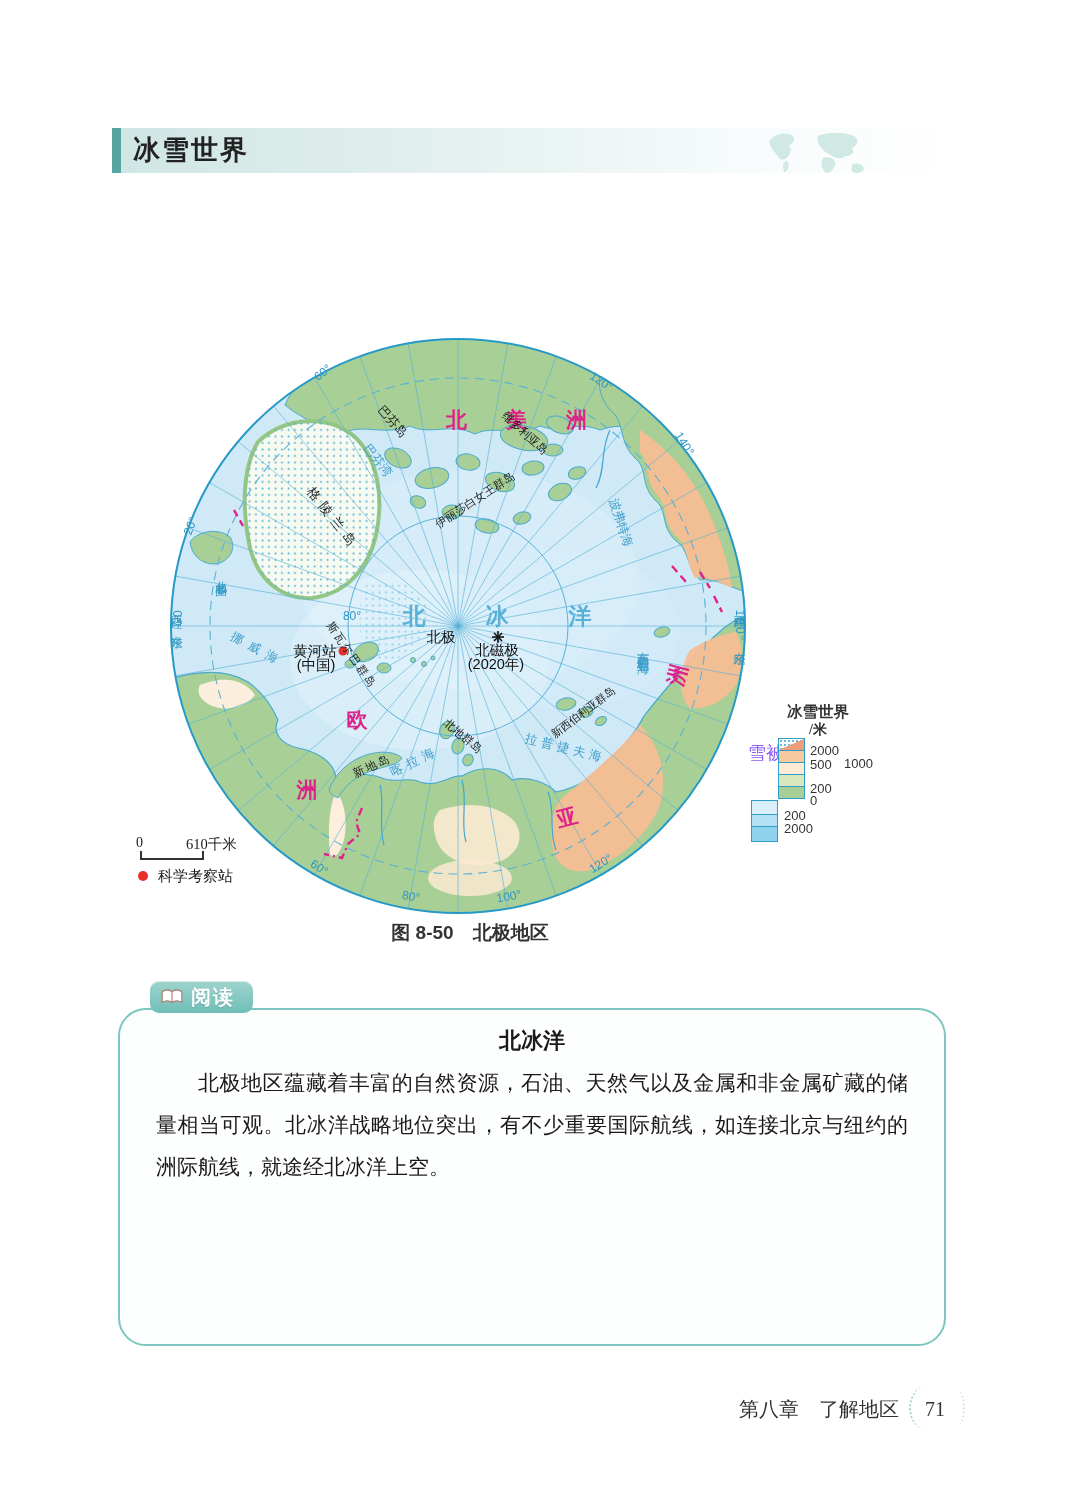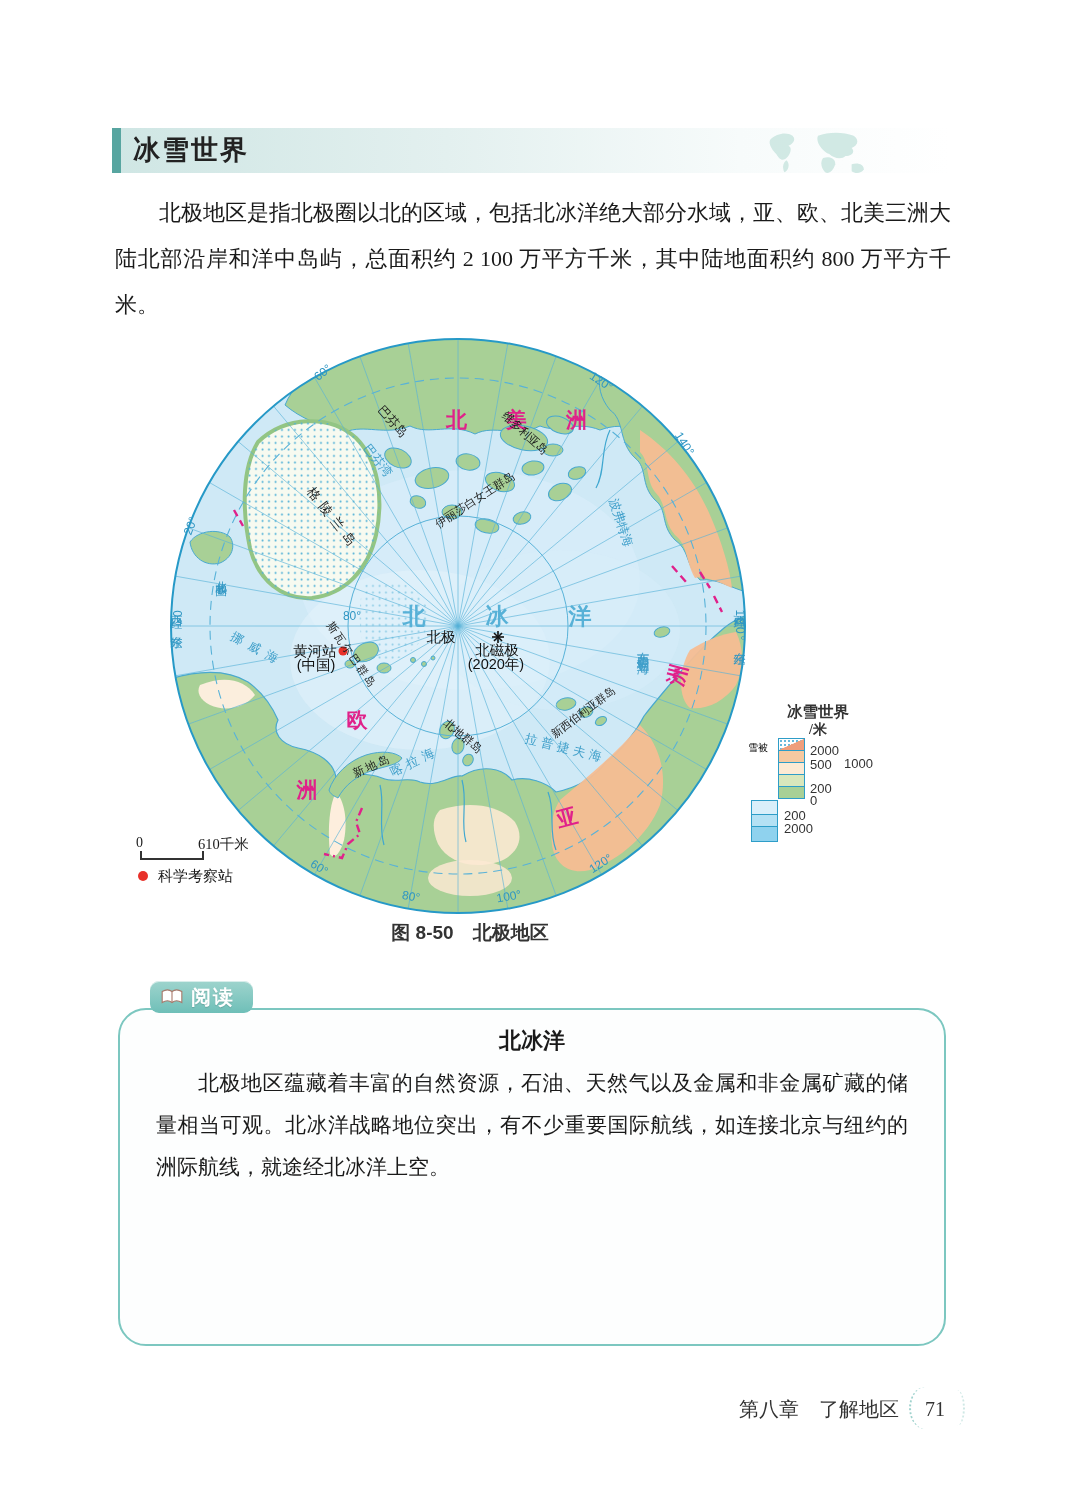--- a/index.html
+++ b/index.html
@@ -27,32 +27,32 @@
   .continent{color:#e0218a;font-weight:bold;font-size:21px;}
   .ocean-name{color:#57b1d7;font-weight:bold;font-size:23px;}
   .sea{color:#3f9fca;font-size:12.5px;}
   .place{color:#1c1c1c;font-size:12.5px;}
   .geo{color:#2f96c3;font-size:12px;}
   .poi{color:#111;font-size:14.5px;}
   .vert{writing-mode:vertical-rl;text-orientation:mixed;letter-spacing:2px;}
 
   
   .scale-zero{position:absolute;left:136px;top:505px;font-size:14px;font-family:"Liberation Serif",serif;}
-  .scale-dist{position:absolute;left:186px;top:505px;font-size:14.5px;font-family:"Liberation Serif",serif;margin-left:12px;}
+  .scale-dist{position:absolute;left:186px;top:505px;font-size:14.5px;font-family:"Liberation Serif",serif;}
   .scale-bar{position:absolute;left:140px;top:521px;width:60px;height:7px;
     border-left:2px solid #333;border-right:2px solid #333;border-bottom:2px solid #333;}
   .station-dot{position:absolute;left:138px;top:541px;width:10px;height:10px;border-radius:50%;background:#e8312a;}
   .station-label{position:absolute;left:158px;top:537px;font-size:15px;font-family:"Liberation Serif",serif;}
 
   
   .el-title{position:absolute;left:748px;top:372px;width:140px;text-align:center;
     font-size:15.5px;font-weight:bold;font-family:"Liberation Serif",serif;color:#333;}
   .el-title2{position:absolute;left:748px;top:391px;width:140px;text-align:center;
     font-size:14px;font-weight:bold;font-family:"Liberation Serif",serif;color:#333;}
-  .el-snow{position:absolute;left:748px;top:411px;font-size:10px;color:#000000;font-family:"Liberation Sans",sans-serif;}
+  .el-snow{position:absolute;left:748px;top:411px;font-size:18px;color:#8b5cf6;font-family:"Liberation Sans",sans-serif;}
   .cell{position:absolute;width:27px;height:13px;border:1px solid #2e9dc8;box-sizing:border-box;}
   .cell.snowcap::before{content:'';position:absolute;inset:0;
     background-image:radial-gradient(#67b9dc 0.8px,rgba(0,0,0,0) 0.9px),
                      linear-gradient(to bottom right,#ffffff 49.5%,rgba(0,0,0,0) 50%);
     background-size:4px 4px,100% 100%;
     clip-path:polygon(0 0,100% 0,0 100%);}
   .ell{position:absolute;font-size:13px;color:#333;font-family:"Liberation Sans",sans-serif;}
 
   .map-caption{position:absolute;left:120px;top:920px;width:700px;text-align:center;
     font-family:"Liberation Sans",sans-serif;font-weight:bold;font-size:19px;color:#333;}
@@ -90,21 +90,20 @@
   <svg class="world-deco" viewBox="0 0 110 50">
     <g fill="#cde7e2">
       <path d="M8,12 C14,6 24,4 30,8 C34,12 30,16 26,18 C30,20 28,26 24,30 C20,34 16,30 14,26 C10,22 6,16 8,12 Z"></path>
       <path d="M24,32 C28,36 26,42 22,44 C20,40 20,35 24,32 Z"></path>
       <path d="M55,8 C65,4 80,4 90,8 C96,12 94,18 88,20 C92,24 88,28 82,28 C78,32 70,30 66,26 C60,24 52,14 55,8 Z"></path>
       <path d="M60,30 C66,28 72,30 72,36 C70,42 66,46 62,44 C58,40 57,34 60,30 Z"></path>
       <path d="M88,36 C94,34 100,36 100,41 C98,45 92,46 88,43 Z"></path>
     </g>
   </svg>
 
-  <p class="intro">北极地区是指北极圈以北的区域，包括北冰洋绝大部分水域，亚、欧、北美三洲大陆北部沿岸和洋中岛屿，总面积约 2 100 万平方千米，其中陆地面积约 800 万平方千米。</p>
 
   <div class="map-figure">
     <svg class="map-svg" viewBox="0 0 1065 600">
       <defs>
         <clipPath id="mapclip">
             <circle cx="458" cy="296" r="287"></circle>
           </clipPath>
         <pattern id="snowdots" width="6.5" height="6.5" patternUnits="userSpaceOnUse">
           <circle cx="2.5" cy="2.5" r="1" fill="#4fb0d6"></circle>
         </pattern>

